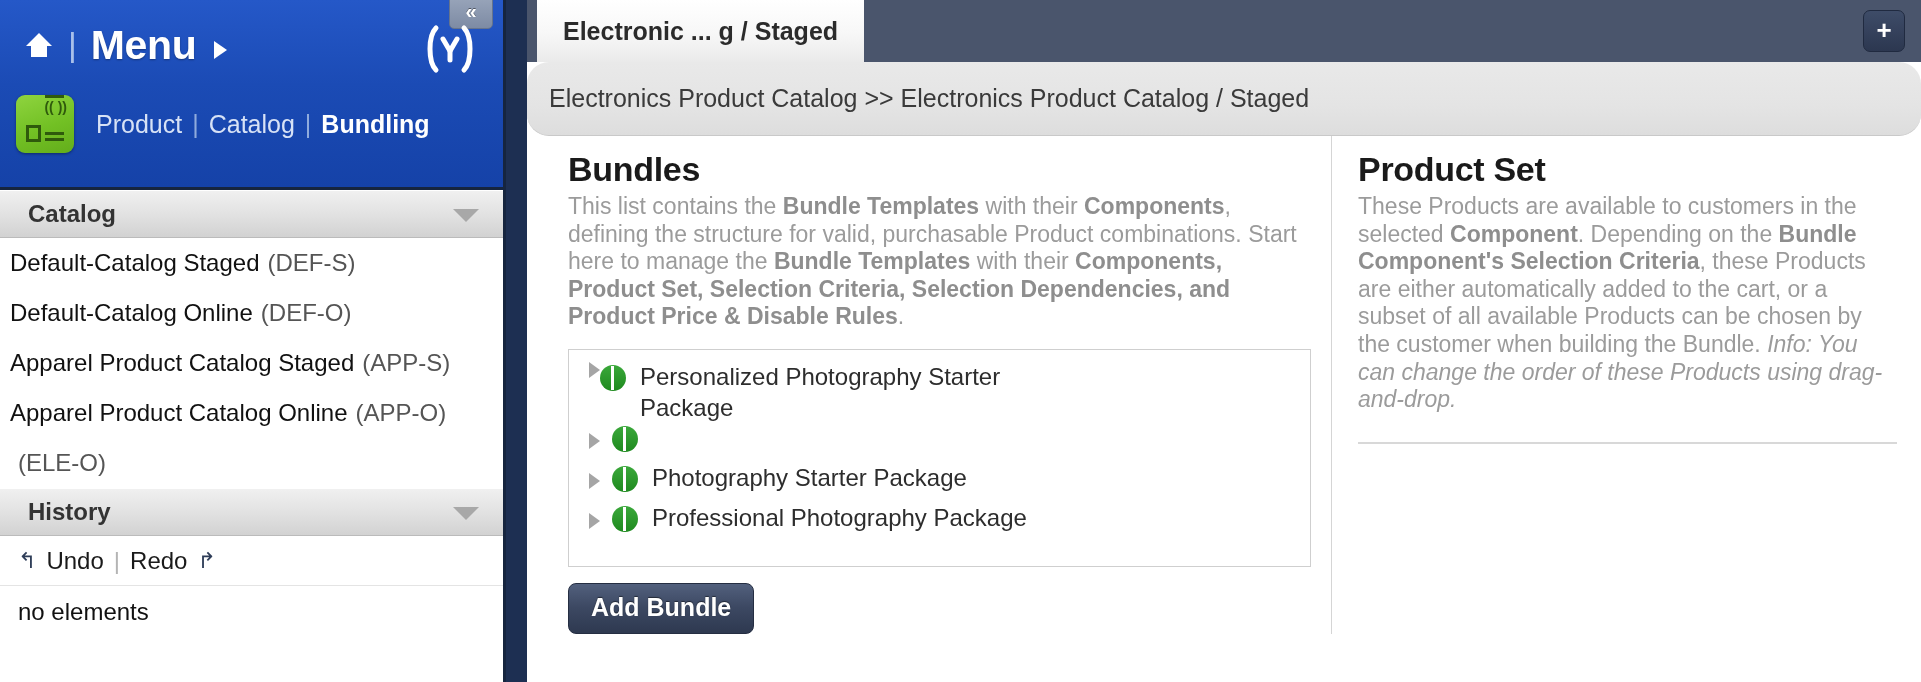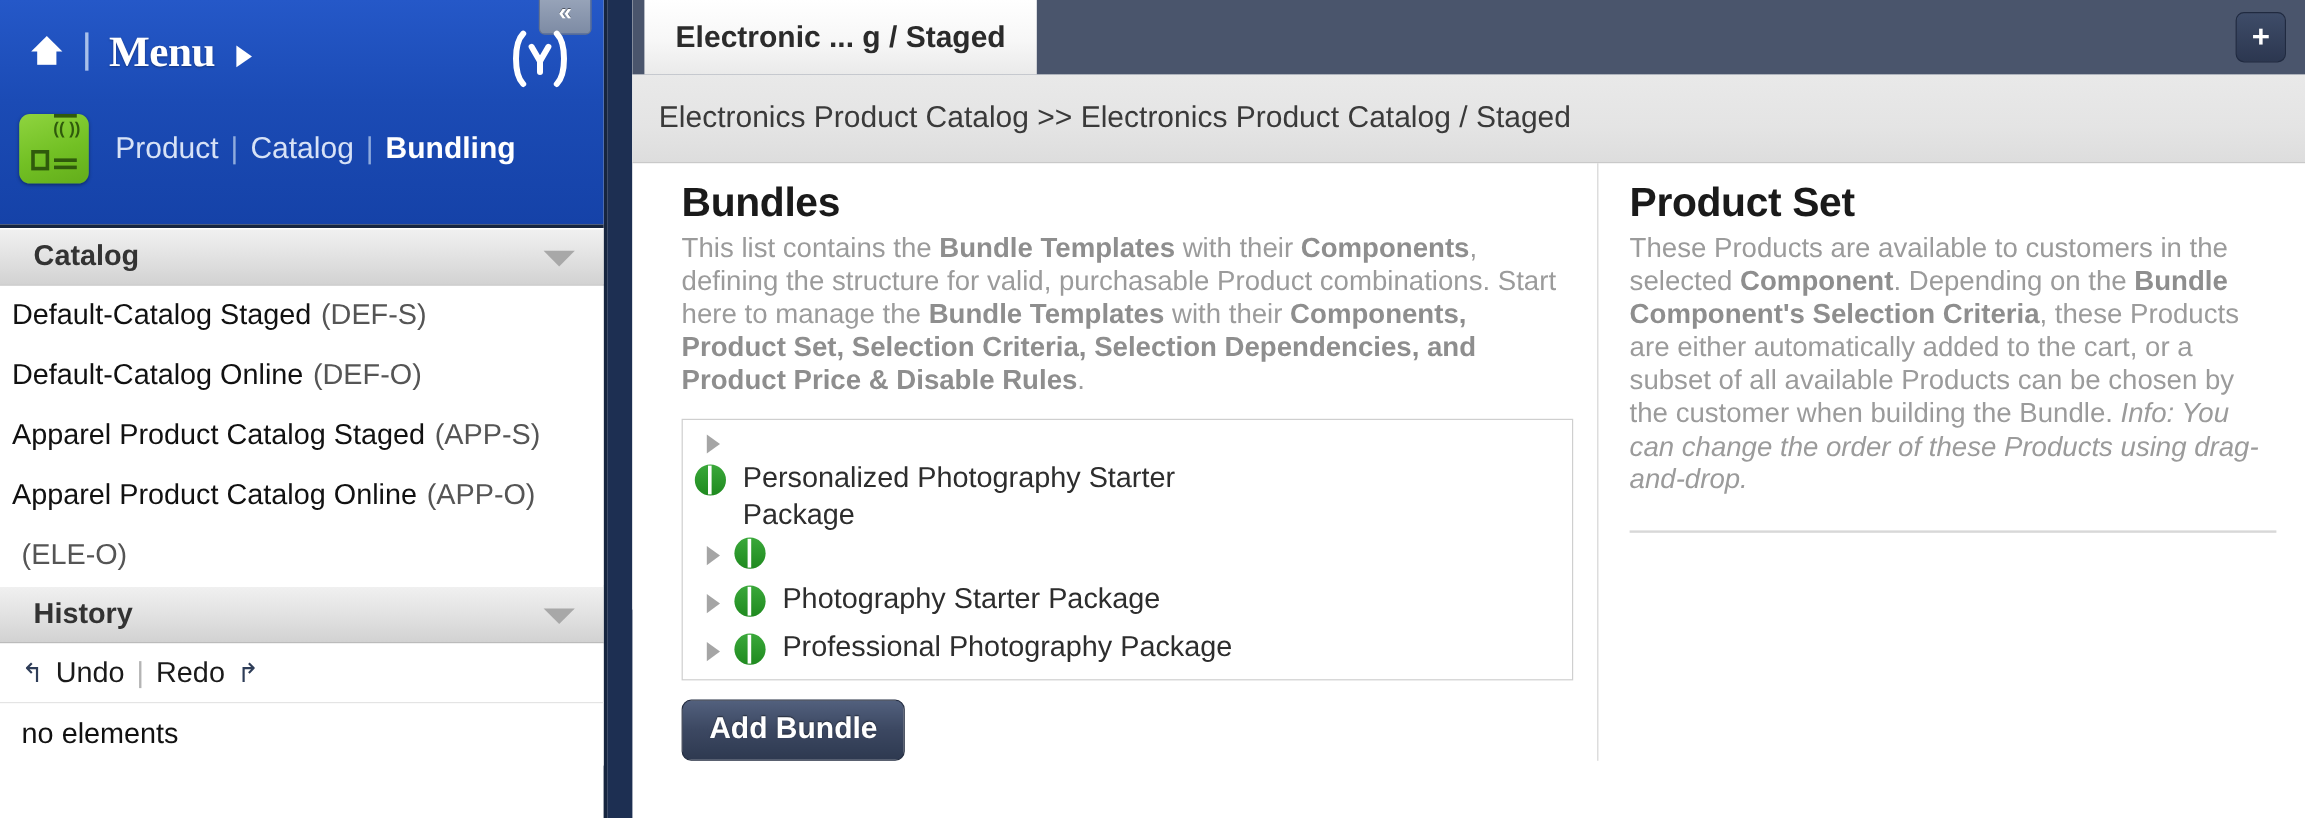--- a/index.html
+++ b/index.html
@@ -103,25 +103,24 @@
   .brand-sep {
     color: #a9c0ea;
     font-size: 34px;
     font-weight: 300;
     line-height: 1;
     margin-top: -4px;
   }
 
   .menu-label {
     color: #ffffff;
-    font-size: 36px;
+    font-size: 41px;
     font-weight: bold;
     letter-spacing: -0.4px;
     text-shadow: 0 1px 2px rgba(0,0,0,.35);
-    font-family: Liberation Serif, serif;
   }
 
   .menu-caret {
     width: 0; height: 0;
     border-top: 9px solid transparent;
     border-bottom: 9px solid transparent;
     border-left: 13px solid #ffffff;
     margin-left: 4px;
     margin-top: 8px;
   }
@@ -322,20 +321,21 @@
   }
 
   .crumbbar {
     height: 74px;
     flex: 0 0 74px;
     background: linear-gradient(180deg, #e9e9e9 0%, #e4e4e4 60%, #dddddd 100%);
     display: flex;
     align-items: center;
     padding-left: 22px;
     border-bottom: 1px solid #c9c9c9;
+    border-radius: 22px;
   }
   .crumbbar .txt {
     font-size: 25px;
     color: #3a3a3a;
   }
 
   .content {
     position: relative;
     flex: 1 1 auto;
     display: flex;
@@ -383,21 +383,20 @@
     overflow: hidden;
   }
 
   .bundle-row {
     display: flex;
     align-items: flex-start;
     padding: 0 0 0 10px;
     min-height: 40px;
   }
   .bundle-row.first {
-    flex-direction: column;
     padding-top: 12px;
   }
 
   .exp-tri {
     width: 0; height: 0;
     border-top: 8px solid transparent;
     border-bottom: 8px solid transparent;
     border-left: 11px solid #a5a5a5;
     margin: 10px 12px 0 10px;
     flex: 0 0 11px;

